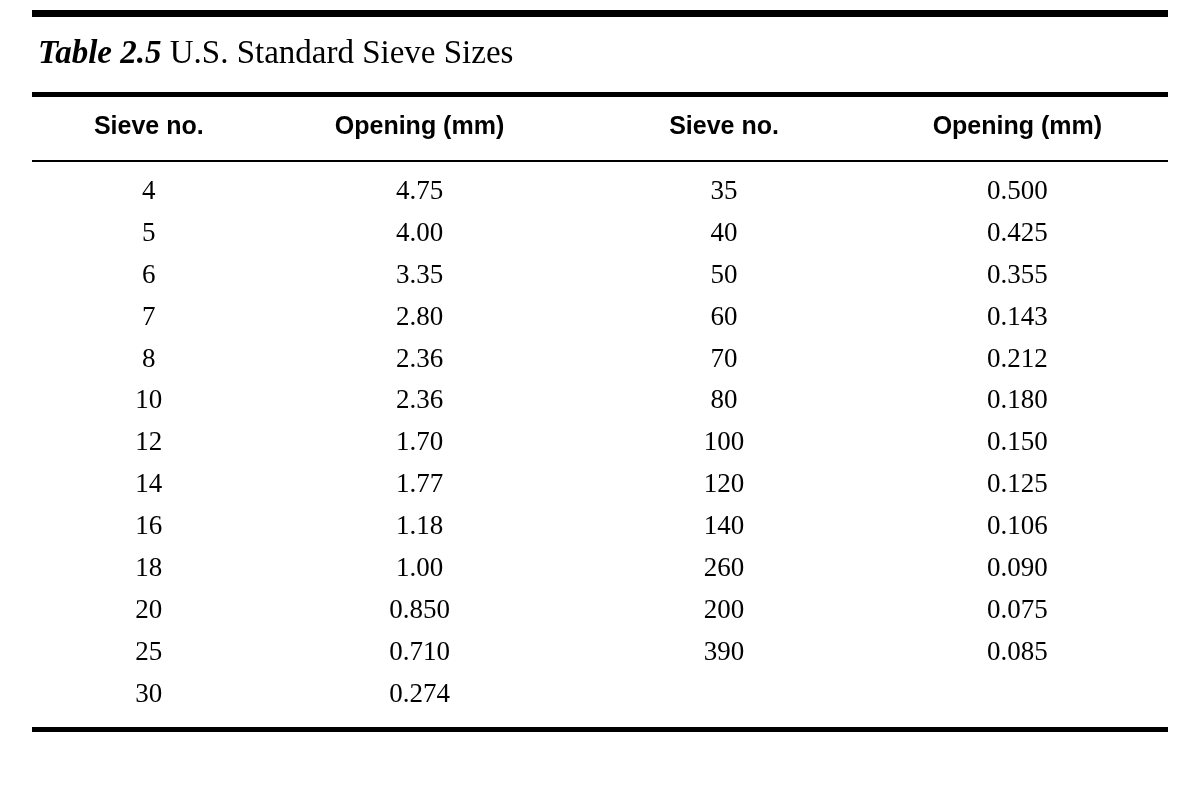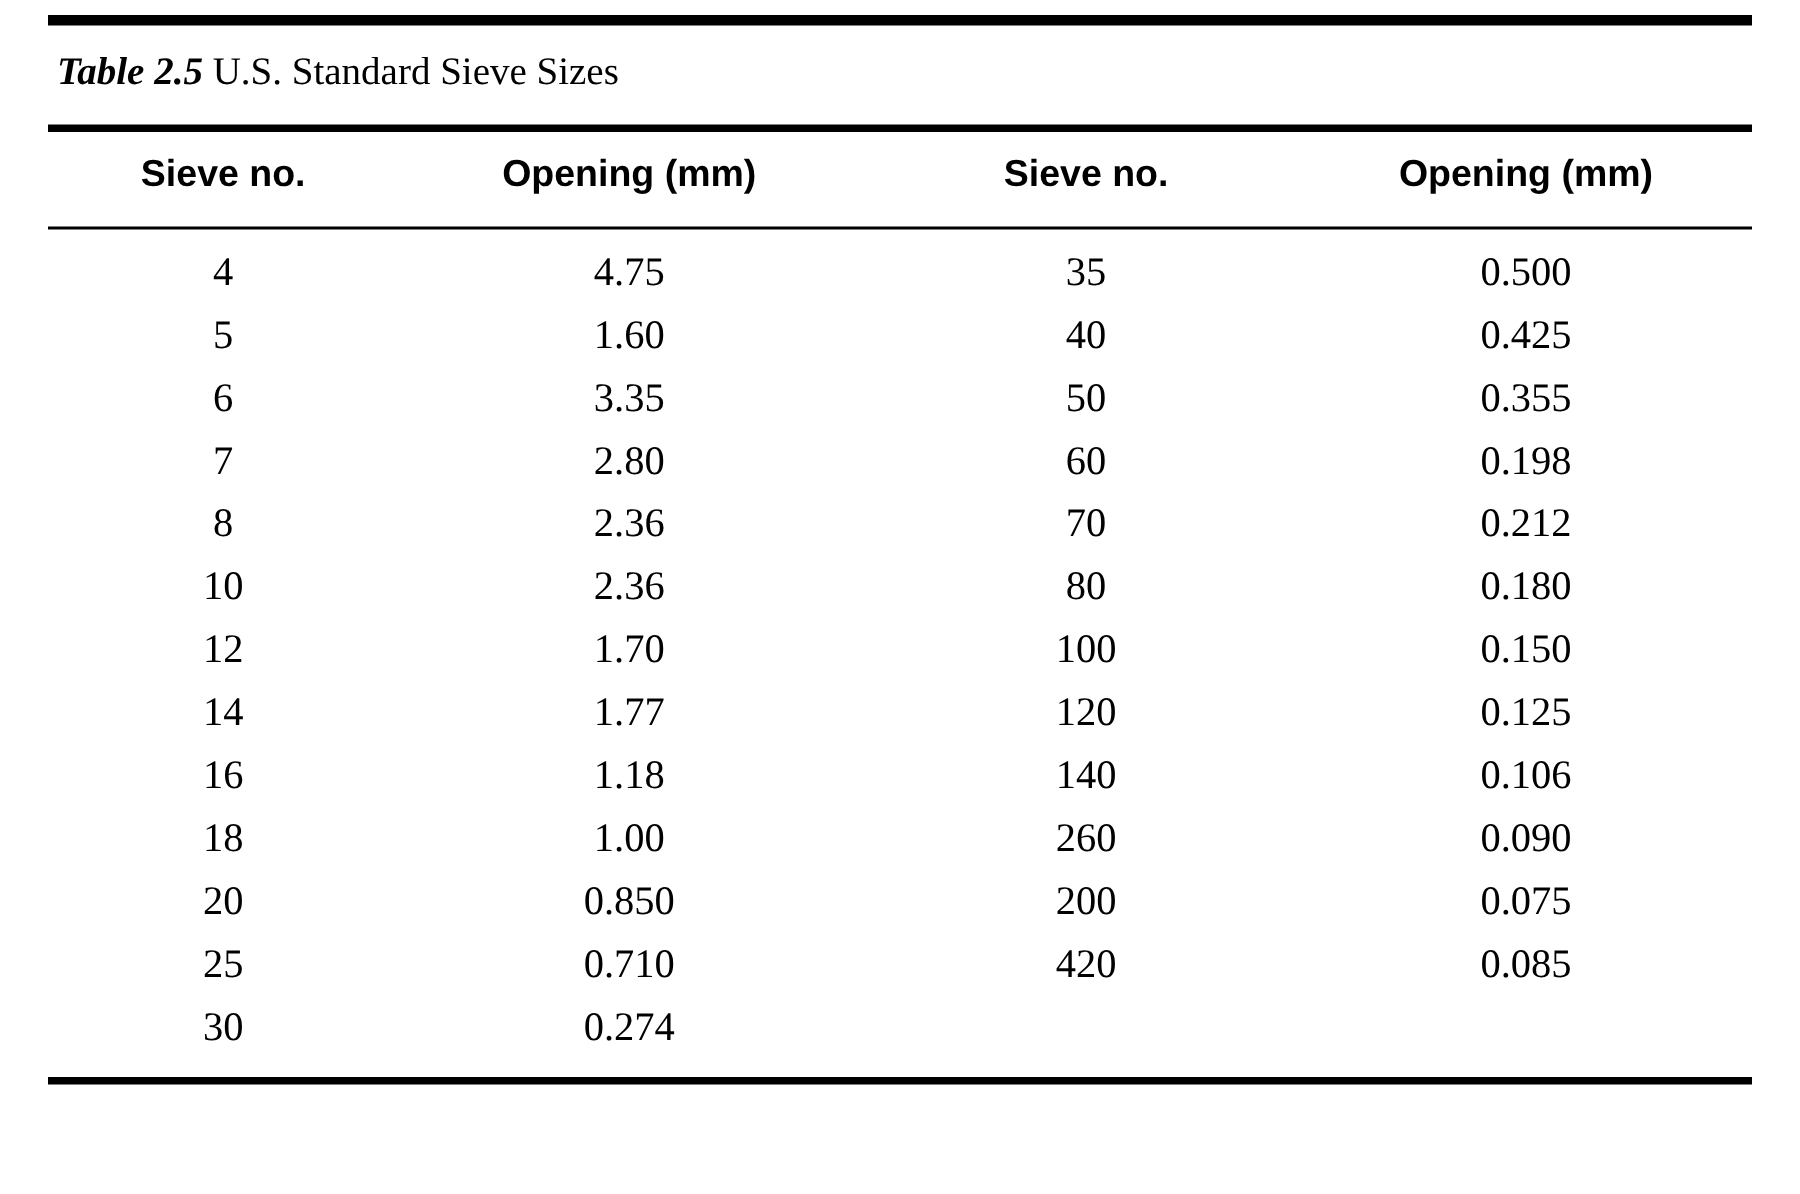--- a/index.html
+++ b/index.html
@@ -38,21 +38,21 @@
     background: #000000;
     margin-top: 6px;
   }
   .rule-bottom {
     height: 5px;
     background: #000000;
     margin-top: 8px;
   }
 
   .caption {
-    font-size: 26px;
+    font-size: 33px;
     line-height: 1.3;
     padding: 14px 2px 10px 6px;
     white-space: nowrap;
   }
   .caption .tbl-label {
     font-family: "Liberation Serif", serif;
     font-weight: bold;
     font-style: italic;
   }
   .caption .tbl-title {
@@ -133,35 +133,35 @@
       </colgroup>
       <tbody>
           <tr>
             <td>4</td>
             <td>4.75</td>
             <td>35</td>
             <td>0.500</td>
           </tr>
           <tr>
             <td>5</td>
-            <td>1.60</td>
+            <td>4.00</td>
             <td>40</td>
             <td>0.425</td>
           </tr>
           <tr>
             <td>6</td>
             <td>3.35</td>
             <td>50</td>
             <td>0.355</td>
           </tr>
           <tr>
             <td>7</td>
             <td>2.80</td>
             <td>60</td>
-            <td>0.198</td>
+            <td>0.143</td>
           </tr>
           <tr>
             <td>8</td>
             <td>2.36</td>
             <td>70</td>
             <td>0.212</td>
           </tr>
           <tr>
             <td>10</td>
             <td>2.36</td>
@@ -194,21 +194,21 @@
           </tr>
           <tr>
             <td>20</td>
             <td>0.850</td>
             <td>200</td>
             <td>0.075</td>
           </tr>
           <tr>
             <td>25</td>
             <td>0.710</td>
-            <td>420</td>
+            <td>390</td>
             <td>0.085</td>
           </tr>
           <tr>
             <td>30</td>
             <td>0.274</td>
             <td></td>
             <td></td>
           </tr>
         </tbody>
     </table>

